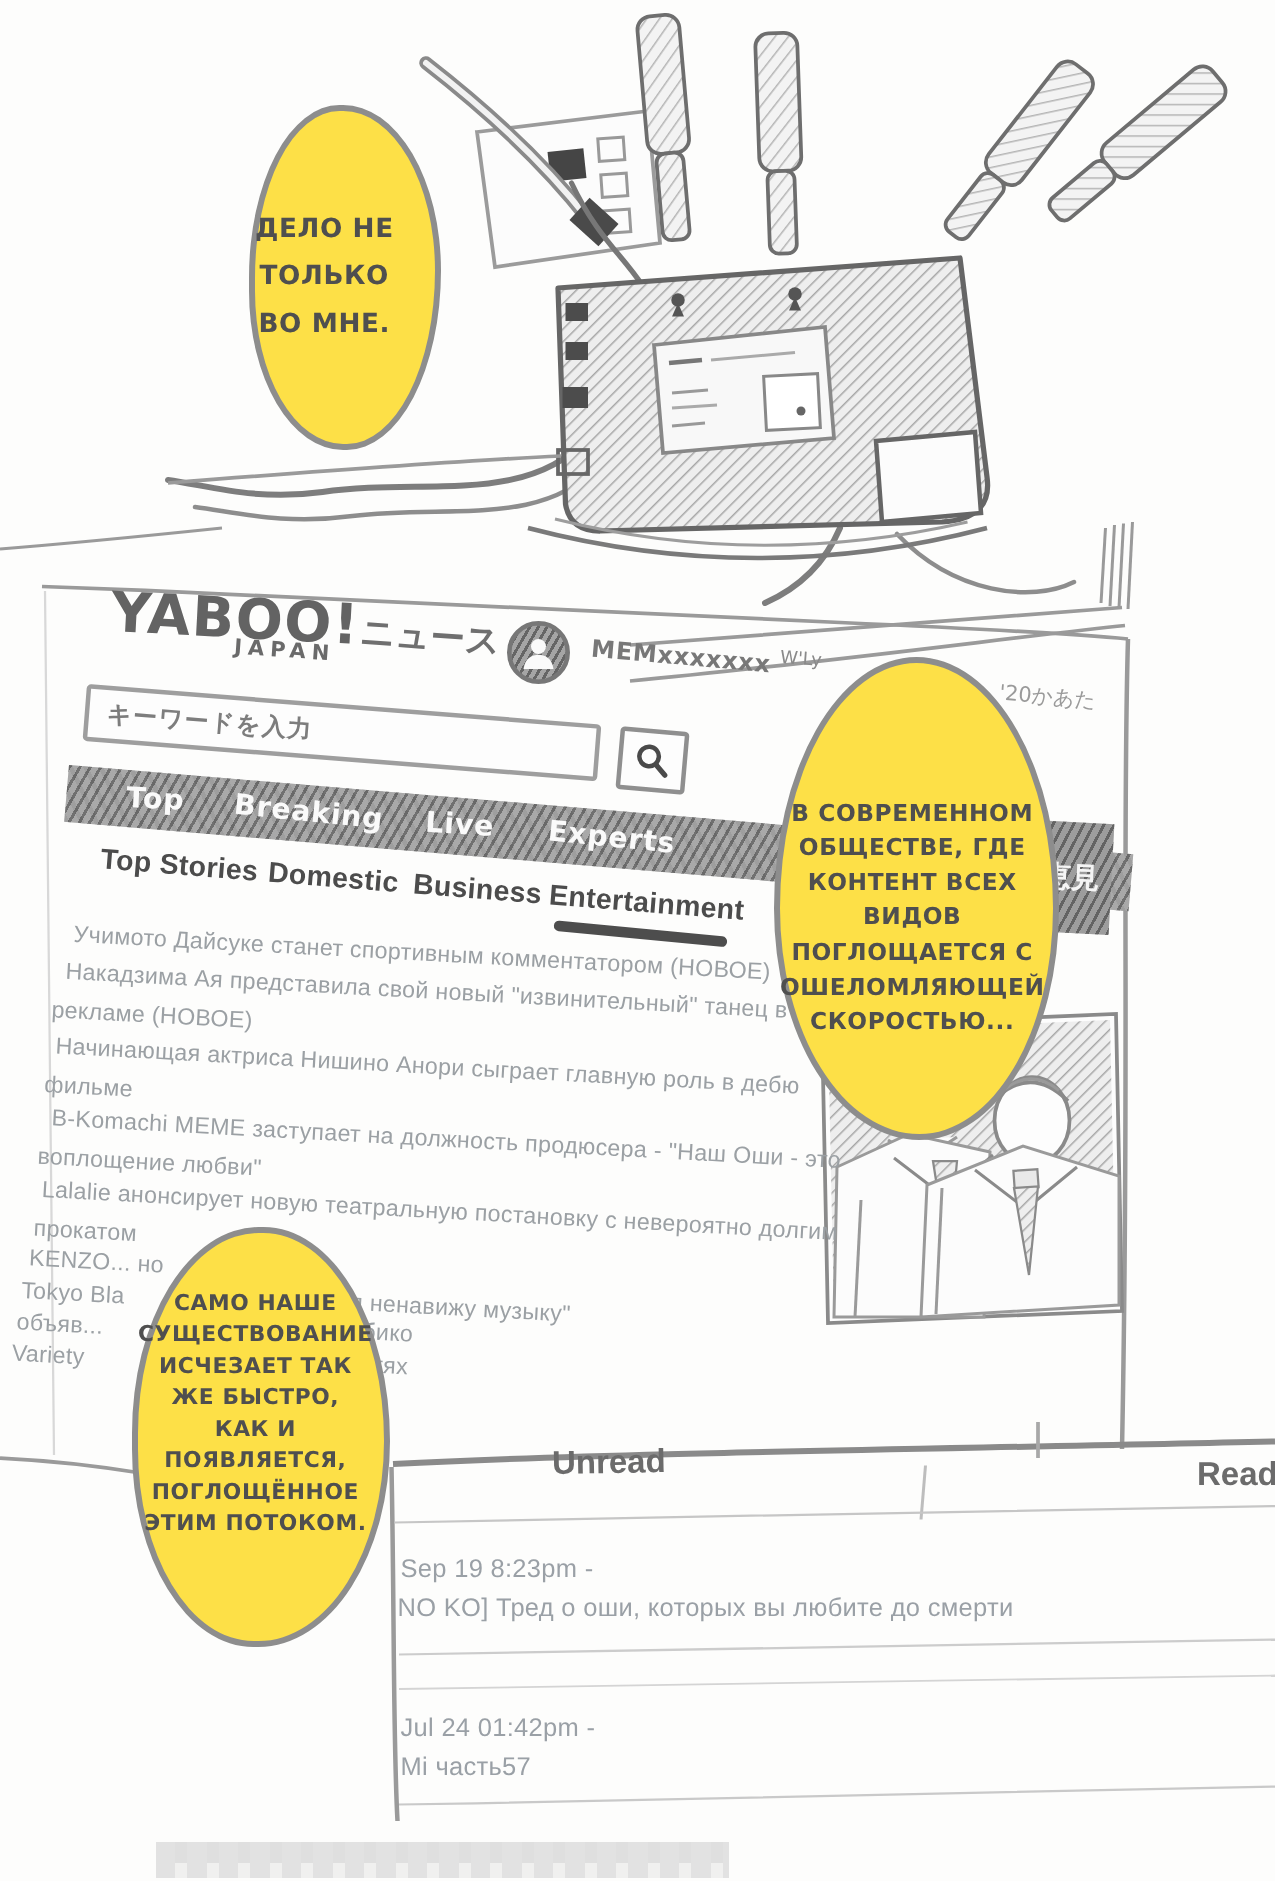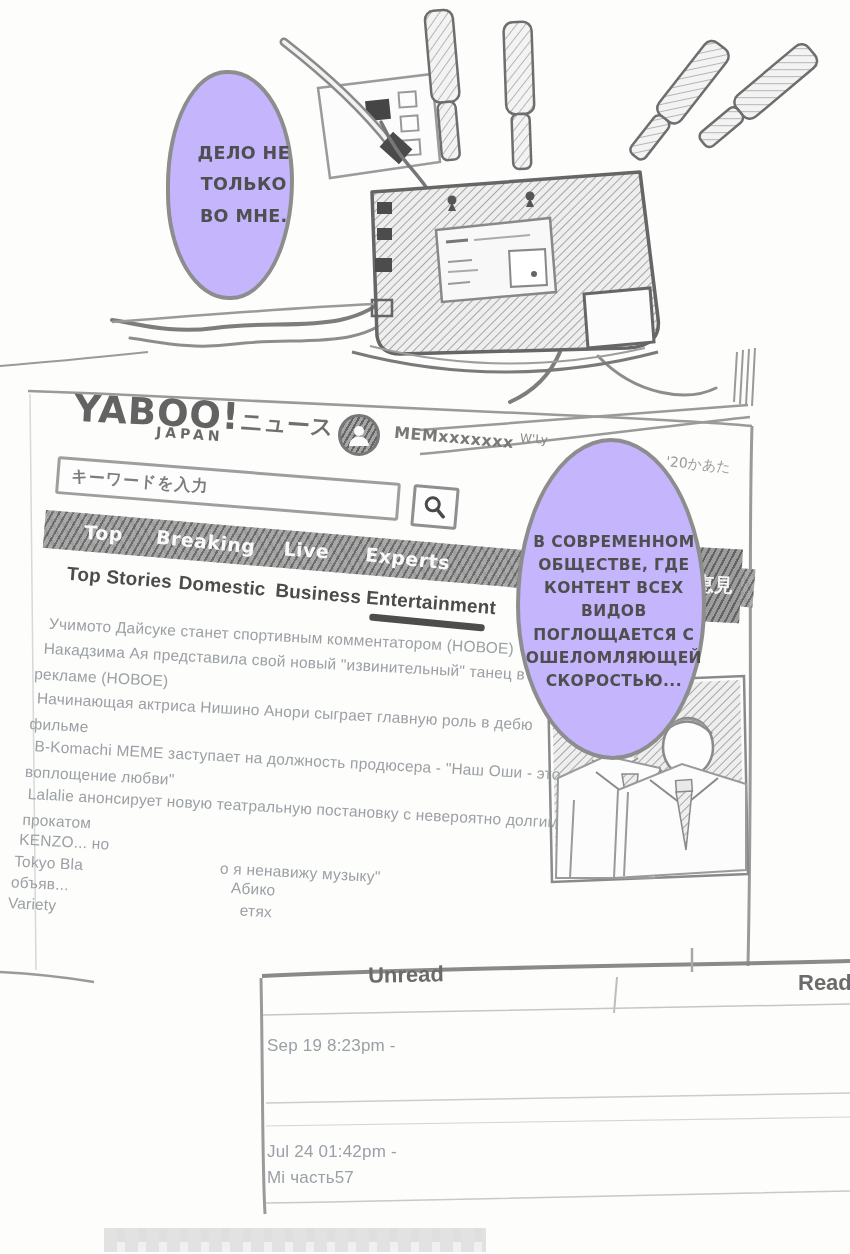--- a/index.html
+++ b/index.html
@@ -2,22 +2,22 @@
 <html><head>
 <meta charset="utf-8">
 <style>
   html,body{margin:0;padding:0;background:#e8e8e8}
   .page{position:relative;width:850px;height:1254px;margin:0 auto;background:#fdfdfc;overflow:hidden;
         font-family:"DejaVu Sans",sans-serif}
   .abs{position:absolute}
   svg.sketch{position:absolute;left:0;top:0;z-index:1}
 
   
-  .bubble{position:absolute;background:#c4b5fd;border:4.5px solid #8d8d8d;display:flex;
-          align-items:center;justify-content:flex-end;text-align:center;z-index:6;box-sizing:border-box}
+  .bubble{position:absolute;background:#fde047;border:4.5px solid #8d8d8d;display:flex;
+          align-items:center;justify-content:flex-start;text-align:center;z-index:6;box-sizing:border-box}
   .bubble .txt{white-space:pre-line;font-weight:bold;color:#4f4f4f;letter-spacing:.4px;
                font-family:"DejaVu Sans",sans-serif}
   .b1{left:166px;top:70px;width:128px;height:230px;border-radius:48% 52% 50% 50%/51% 49% 53% 47%}
   .b1 .txt{font-size:17.5px;line-height:1.8}
   .b2{left:516px;top:438px;width:190px;height:322px;border-radius:50% 50% 49% 51%/52% 52% 48% 48%;
       padding-top:26px}
   .b2 .txt{font-size:15.5px;line-height:1.5}
   .b3{left:88px;top:818px;width:172px;height:280px;border-radius:50% 50% 52% 48%/50% 52% 50% 48%;
       padding-bottom:30px}
   .b3 .txt{font-size:14.5px;line-height:1.45}
@@ -251,33 +251,44 @@
     <div class="hl" style="left:-8px;top:268px">объяв...</div>
     <div class="hl" style="left:212px;top:262px">Абико</div>
     <div class="hl" style="left:-10px;top:289px">Variety</div>
     <div class="hl" style="left:222px;top:284px">етях</div>
   </div>
 
   <div class="f-head" style="left:368px;top:962px;transform:rotate(-1deg)">Unread</div>
   <div class="f-head" style="left:798px;top:970px">Read</div>
 
   <div class="f-time" style="left:267px;top:1036px">Sep 19 8:23pm -</div>
+  <div class="f-title" style="left:265px;top:1062px">NO KO] Тред о оши, которых вы любите до смерти</div>
   <div class="f-time" style="left:267px;top:1142px">Jul 24 01:42pm -</div>
   <div class="f-title" style="left:267px;top:1168px">Mi  часть57</div>
 
   <div class="abs bottom-bar"></div>
 
   <div class="bubble b1">
     <span class="txt">ДЕЛО НЕ
 ТОЛЬКО
 ВО МНЕ.</span>
   </div>
   <div class="bubble b2">
     <span class="txt">В СОВРЕМЕННОМ
 ОБЩЕСТВЕ, ГДЕ
 КОНТЕНТ ВСЕХ
 ВИДОВ
 ПОГЛОЩАЕТСЯ С
 ОШЕЛОМЛЯЮЩЕЙ
 СКОРОСТЬЮ...</span>
   </div>
+  <div class="bubble b3">
+    <span class="txt">САМО НАШЕ
+СУЩЕСТВОВАНИЕ
+ИСЧЕЗАЕТ ТАК
+ЖЕ БЫСТРО,
+КАК И
+ПОЯВЛЯЕТСЯ,
+ПОГЛОЩЁННОЕ
+ЭТИМ ПОТОКОМ.</span>
+  </div>
 
 </div>
 
 </body></html>

